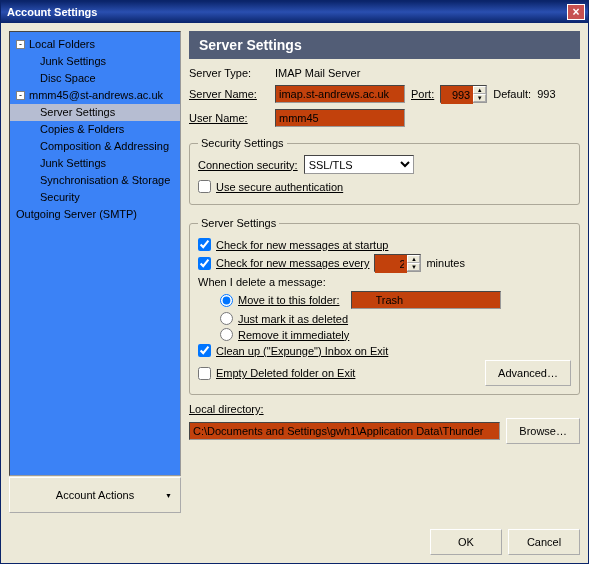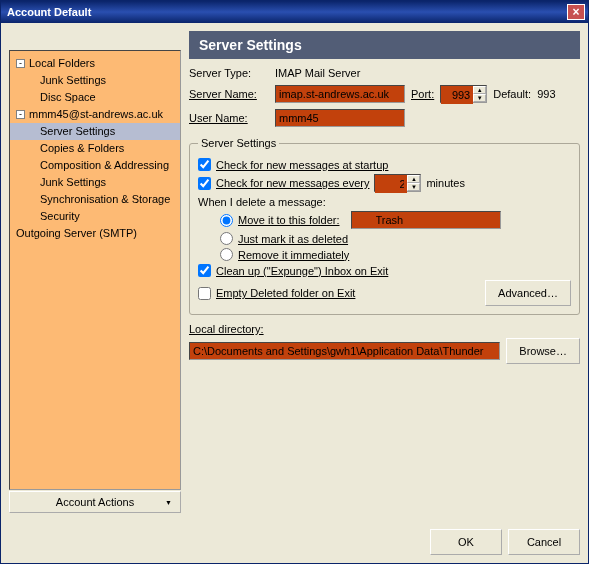--- a/index.html
+++ b/index.html
@@ -39,25 +39,24 @@
     gap: 8px;
     height: 498px;
   }
   .sidebar {
     width: 172px;
     display: flex;
     flex-direction: column;
   }
   .tree {
     flex: 1;
-    background: #fdba74;
+    background: #3b82f6;
     border: 1px inset #999;
     overflow: auto;
     padding: 4px 0;
-    margin-top: 19px;
   }
   .tree-item {
     padding: 1px 4px 1px 4px;
     white-space: nowrap;
     cursor: default;
     line-height: 15px;
   }
   .tree-item.l0 { padding-left: 6px; }
   .tree-item.l1 { padding-left: 30px; }
   .tree-item.selected {
@@ -69,21 +68,21 @@
     border: 1px solid #808080;
     text-align: center;
     line-height: 7px;
     font-size: 9px;
     margin-right: 4px;
     vertical-align: 1px;
     background: #fff;
   }
   .account-actions {
     margin-top: 1px;
-    height: 22px;
+    height: 36px;
     border: 1px outset #fff;
     background: #ece9d8;
     display: flex;
     align-items: center;
     justify-content: center;
     position: relative;
     cursor: pointer;
   }
   .account-actions .arrow {
     position: absolute;
@@ -194,21 +193,21 @@
     display: flex;
     justify-content: space-between;
     align-items: center;
     gap: 6px;
   }
 </style>
 </head>
 <body>
 
 <div class="titlebar">
-  <span>Account Default</span>
+  <span>Account Settings</span>
   <div class="close">
     <span>×</span>
   </div>
 </div>
 
 <div class="content">
 
   <div class="sidebar">
     <div class="tree" id="tree">
         <div class="tree-item l0"><span class="toggle">-</span><span>Local Folders</span></div>
@@ -250,20 +249,33 @@
       </span>
       <span class="lbl">Default:</span>
       <span>993</span>
     </div>
 
     <div class="row">
       <span class="lbl underline" style="width:80px">User Name:</span>
       <input type="text" style="width: 130px;" value="mmm45">
     </div>
 
+    <fieldset>
+      <legend>Security Settings</legend>
+      <div class="row">
+        <span class="lbl underline">Connection security:</span>
+        <select style="width:110px">
+          <option>SSL/TLS</option>
+        </select>
+      </div>
+      <div class="checkrow">
+        <input type="checkbox" style="">
+        <span class="underline">Use secure authentication</span>
+      </div>
+    </fieldset>
 
     <fieldset>
       <legend>Server Settings</legend>
 
       <div class="checkrow">
         <input type="checkbox" checked="" style="">
         <span class="underline">Check for new messages at startup</span>
       </div>
 
       <div class="checkrow">

